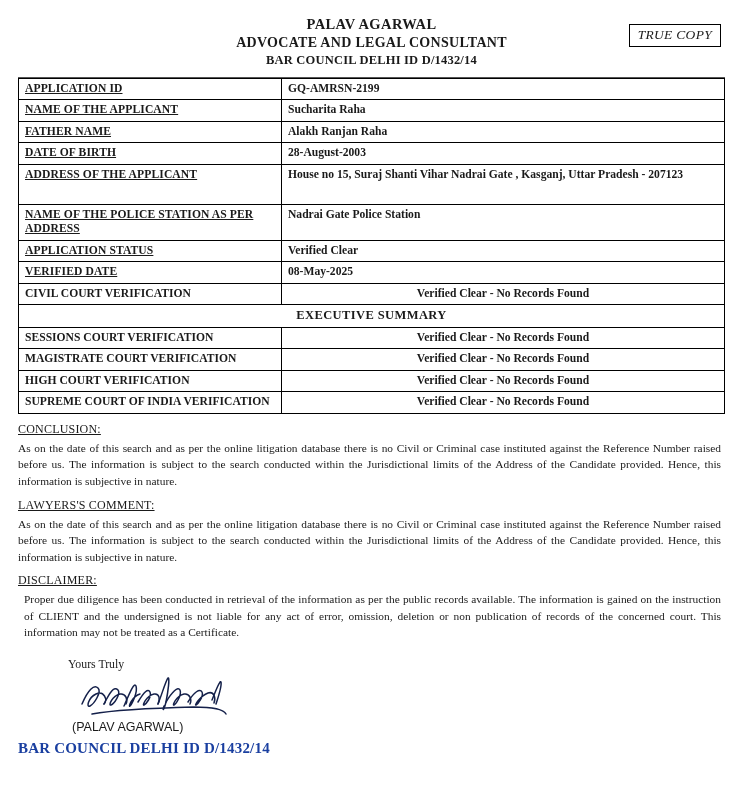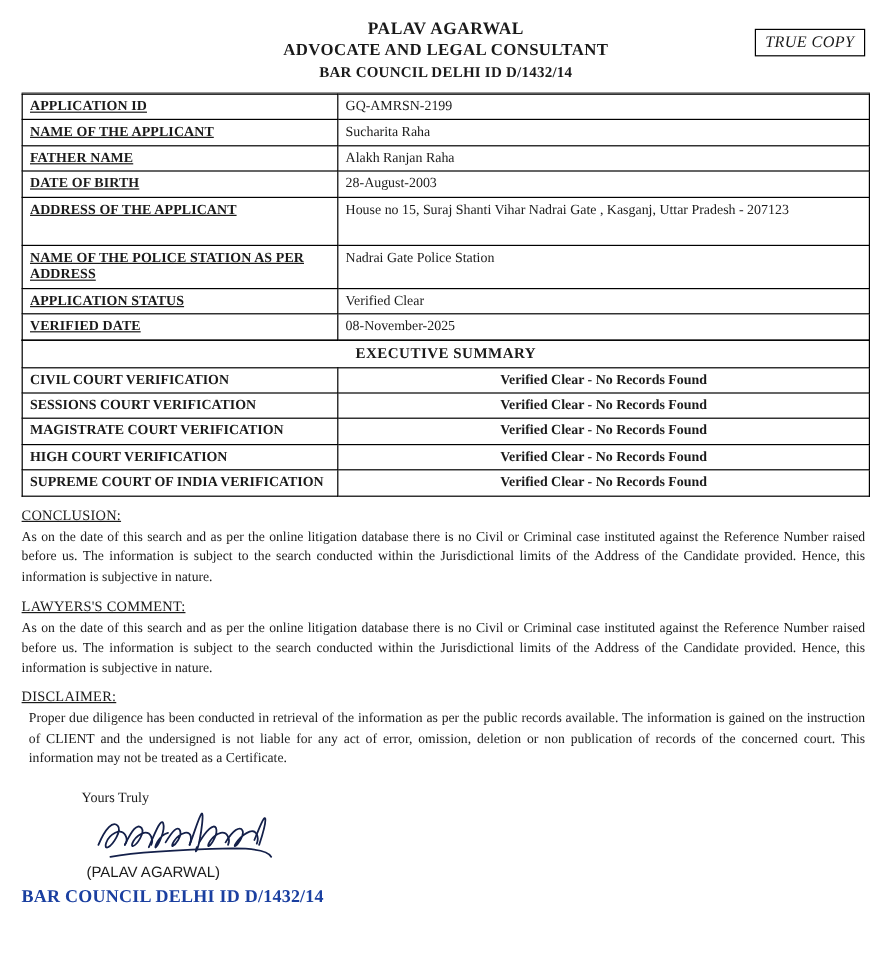--- a/index.html
+++ b/index.html
@@ -78,21 +78,21 @@
     vertical-align: top;
     line-height: 1.25;
   }
   table.info td.key {
     width: 250px;
     font-weight: bold;
     letter-spacing: .1px;
     text-decoration: underline;
   }
   table.info td.val {
-    font-weight: normal;
+    font-weight: bold;
     margin-left: 24px;
   }
   .tall { height: 40px; padding-left: 36px; }
   .tall2 { height: 31px; }
 
   table.exec {
     margin-top: -1px;
   }
   table.exec td {
     border: 1px solid #000;
@@ -203,33 +203,33 @@
       <tr class="tall2">
         <td class="key">NAME OF THE POLICE STATION AS PER ADDRESS</td>
         <td class="val">Nadrai Gate Police Station</td>
       </tr>
       <tr>
         <td class="key">APPLICATION STATUS</td>
         <td class="val">Verified Clear</td>
       </tr>
       <tr>
         <td class="key">VERIFIED DATE</td>
-        <td class="val">08-November-2025</td>
+        <td class="val">08-May-2025</td>
       </tr>
     </tbody>
   </table>
 
   <table class="exec">
     <tbody>
       <tr>
+        <td class="key">CIVIL COURT VERIFICATION</td>
+        <td class="val">Verified Clear - No Records Found</td>
+      </tr>
+      <tr>
         <td class="head" colspan="2">EXECUTIVE SUMMARY</td>
-      </tr>
-      <tr>
-        <td class="key">CIVIL COURT VERIFICATION</td>
-        <td class="val">Verified Clear - No Records Found</td>
       </tr>
       <tr>
         <td class="key">SESSIONS COURT VERIFICATION</td>
         <td class="val">Verified Clear - No Records Found</td>
       </tr>
       <tr>
         <td class="key">MAGISTRATE COURT VERIFICATION</td>
         <td class="val">Verified Clear - No Records Found</td>
       </tr>
       <tr>

